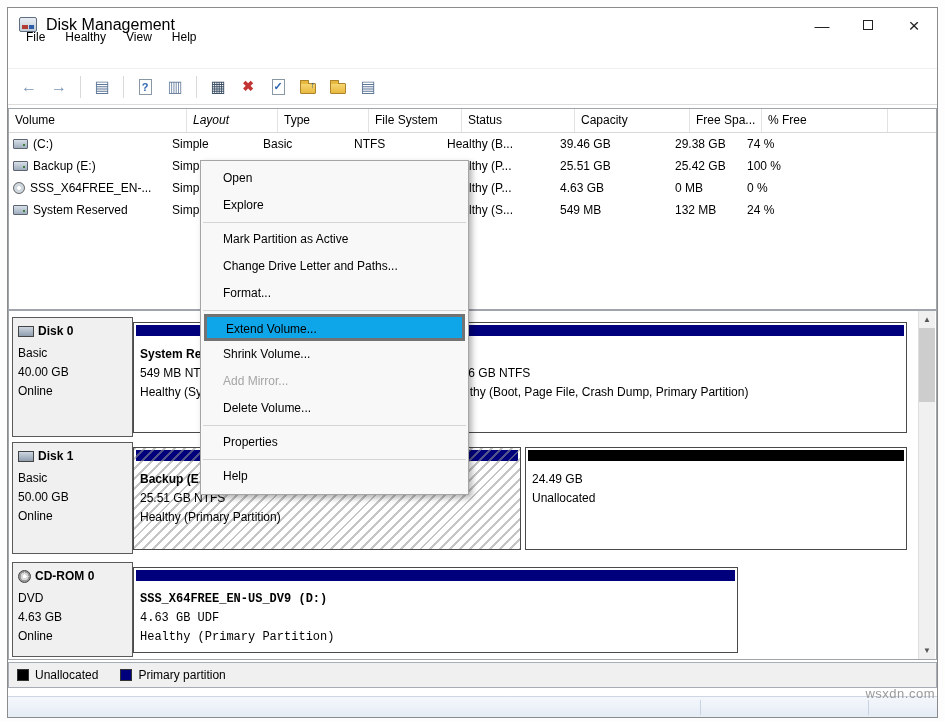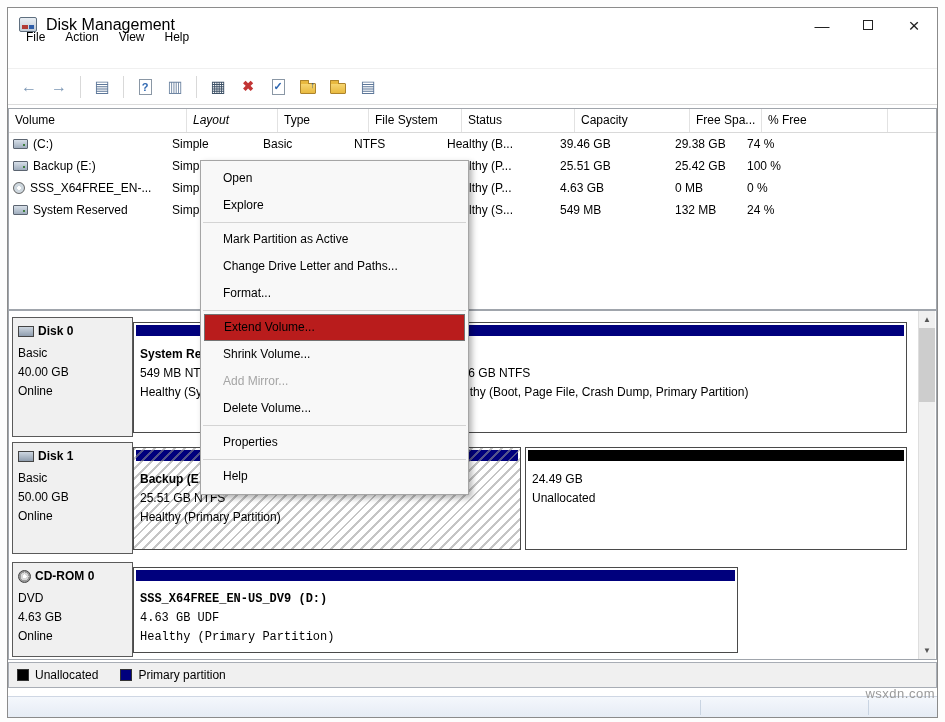--- a/index.html
+++ b/index.html
@@ -72,21 +72,21 @@
   
   .legend{position:absolute;left:0;top:654px;width:929px;height:26px;background:#f0f0f0;border:1px solid #a8adb5;display:flex;align-items:center;gap:22px;padding-left:8px}
   .leg-item{display:flex;align-items:center;gap:6px}
   .swatch{width:12px;height:12px;border:1px solid #333}
   .statusbar{position:absolute;left:0;top:688px;width:929px;height:21px;background:linear-gradient(#f4f7fc,#e6ecf5);border-top:1px solid #cfd7e4}
   .sb-div{position:absolute;top:3px;width:1px;height:15px;background:#c9d4e2}
 
   
   .ctx{position:absolute;left:200px;top:160px;width:269px;background:#f8f8f8;border:1px solid #a5a5a5;box-shadow:3px 3px 6px rgba(0,0,0,.3);padding:4px 0;z-index:90}
   .ci{height:27px;line-height:27px;padding-left:19px;margin:0 3px;font-size:12px;white-space:nowrap}
-  .ci.hl{background:#b91c1c;border:1px solid #737373;line-height:25px}
+  .ci.hl{background:#0ea5e9;border:3px solid #737373;line-height:25px}
   .ci.dis{color:#a5a5a5}
   .csep{height:1px;background:#d4d4d4;margin:3px 2px}
 
   .watermark{position:absolute;right:10px;top:686px;font-size:13px;color:#9a9a9a;letter-spacing:.5px;z-index:95}
 </style>
 </head>
 <body>
 
 <div id="stage">
   <div class="window">
@@ -102,21 +102,21 @@
             <span class="wc-max"></span>
           </div>
         <div class="wc">
             <span class="wc-x">×</span>
           </div>
       </div>
     </div>
 
     <div class="menubar" id="menubar">
         <div class="mi">File</div>
-        <div class="mi">Action</div>
+        <div class="mi">Healthy</div>
         <div class="mi">View</div>
         <div class="mi">Help</div>
       </div>
 
     <div class="toolbar">
       <button class="tb">
           <span class="g arrow">←</span>
         </button>
       <button class="tb">
           <span class="g arrow">→</span>

